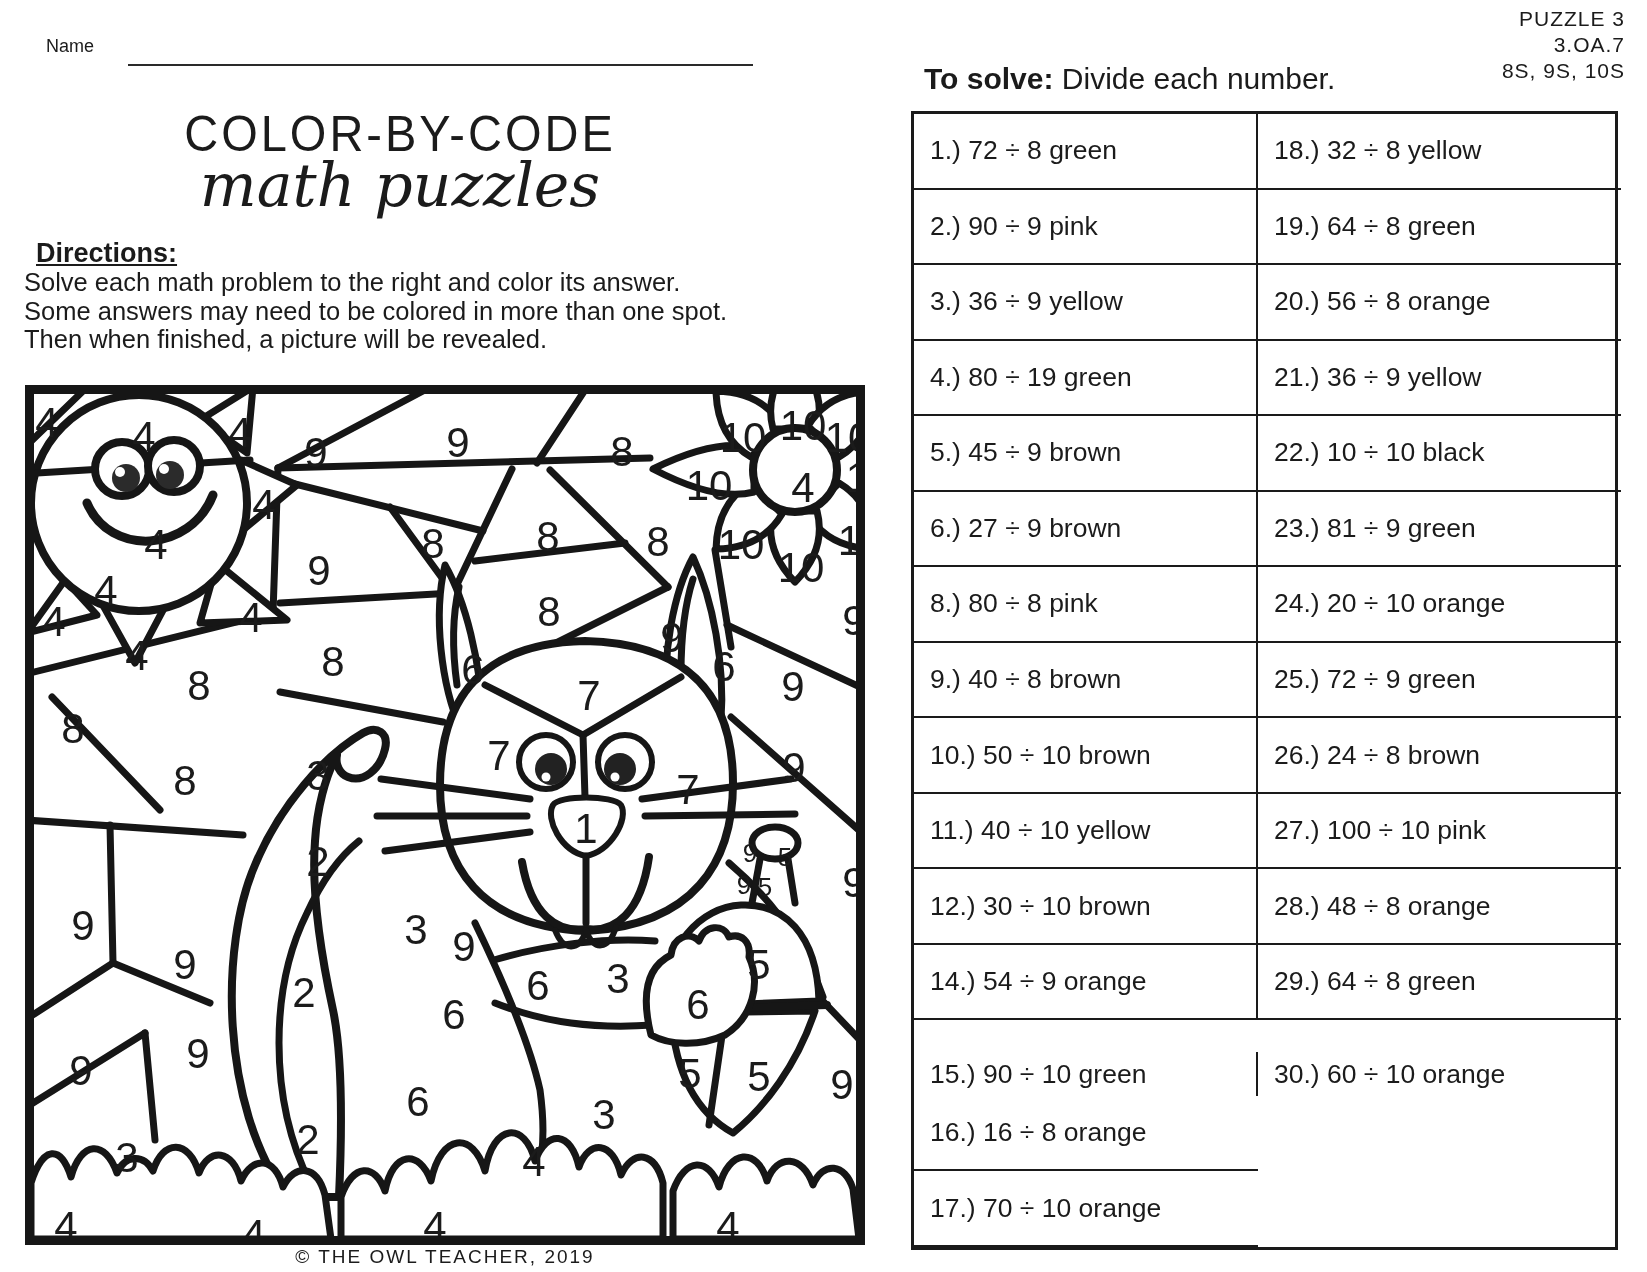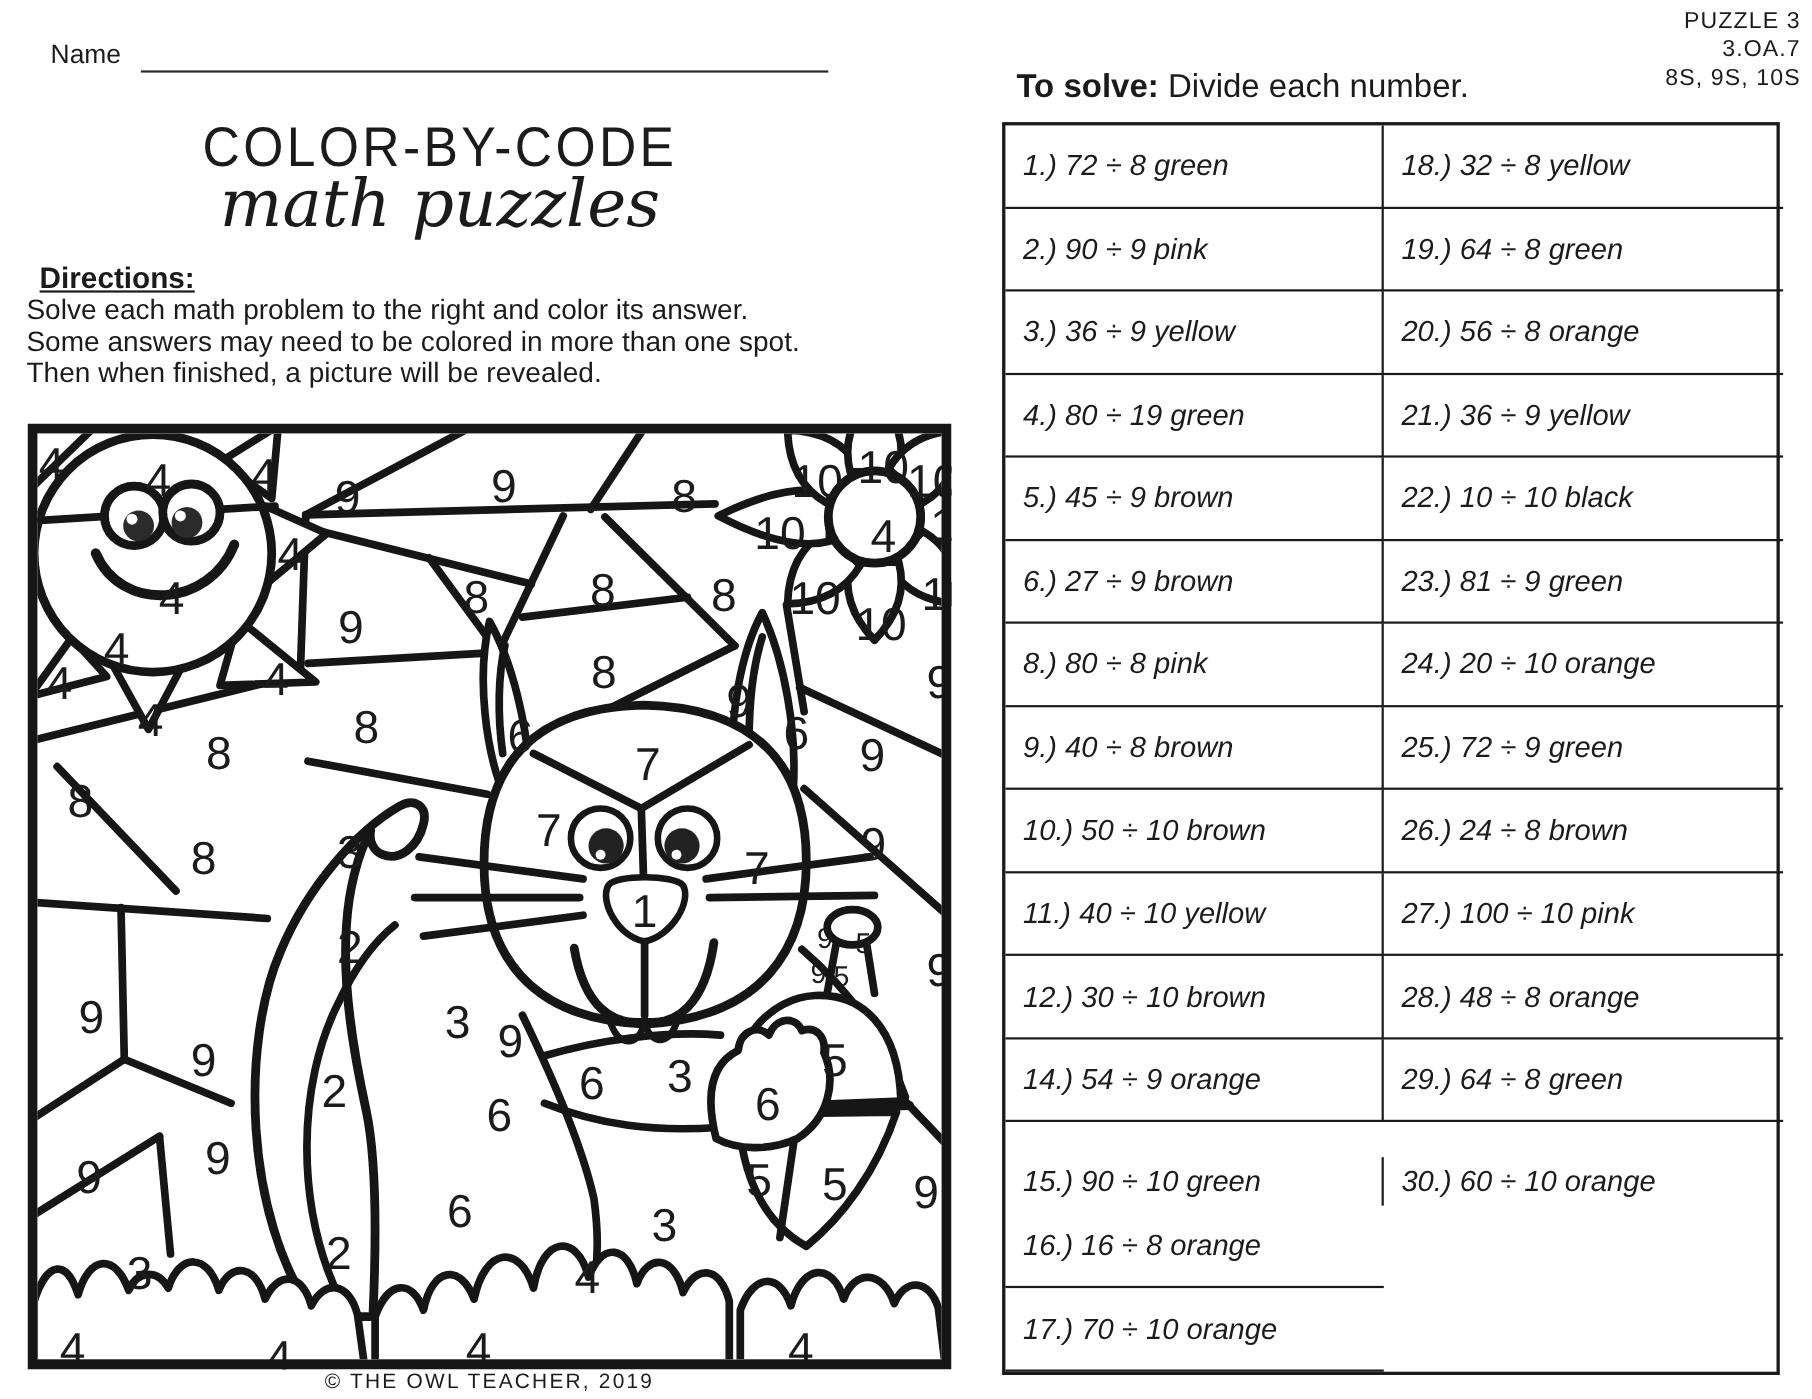--- a/index.html
+++ b/index.html
@@ -1,37 +1,37 @@
 <!DOCTYPE html>
 <html><head>
 <meta charset="utf-8">
 <style>
   html,body{margin:0;padding:0;background:#fff;}
   body{width:1647px;height:1272px;position:relative;overflow:hidden;
        font-family:"Liberation Sans",sans-serif;color:#1b1b1b;}
   .abs{position:absolute;}
   
-  .name-label{left:46px;top:36px;font-size:24px;}
+  .name-label{left:46px;top:36px;font-size:18px;}
   .name-line{left:128px;top:30px;width:625px;height:34px;border-bottom:2.5px solid #2a2a2a;}
   .title1{left:40px;top:106px;width:720px;text-align:center;font-size:47px;
           letter-spacing:3px;font-weight:400;transform:scaleY(1.08);}
   .title2{left:40px;top:150px;width:720px;text-align:center;
           font-family:"DejaVu Serif",serif;font-style:italic;font-size:60px;}
   .dir-head{left:36px;top:238px;font-size:27px;font-weight:bold;text-decoration:underline;}
   .dir-text{left:24px;top:268px;width:810px;font-size:25.5px;line-height:28.5px;}
   .footer{left:25px;top:1246px;width:840px;text-align:center;font-size:19px;letter-spacing:2px;}
   
-  .corner{right:10px;top:6px;text-align:right;font-size:21px;line-height:26px;letter-spacing:1px;}
+  .corner{right:22px;top:6px;text-align:right;font-size:21px;line-height:26px;letter-spacing:1px;}
   .tosolve{left:924px;top:62px;font-size:30px;}
   .tosolve b{font-weight:bold;}
   .ptable{left:911px;top:111px;width:707px;height:1139px;display:grid;
           grid-template-columns:344px 363px;grid-template-rows:repeat(15,1fr);
           grid-auto-flow:column;border:3px solid #1a1a1a;box-sizing:border-box;}
   .cell{border-right:2.5px solid #1a1a1a;border-bottom:2.5px solid #1a1a1a;
-        display:flex;align-items:center;padding-left:16px;font-size:26.5px;font-style:italic;}
+        display:flex;align-items:center;padding-left:16px;font-size:26.5px;}
   .cell.lastrow{border-bottom:none;margin-top:32px;}
   .cell.rightcol{border-right:none;}
   
   .pic{left:25px;top:385px;width:840px;height:860px;}
   svg text{font-family:"Liberation Sans",sans-serif;fill:#1b1b1b;}
 </style>
 </head>
 <body>
 
 <div class="abs name-label">Name</div>

